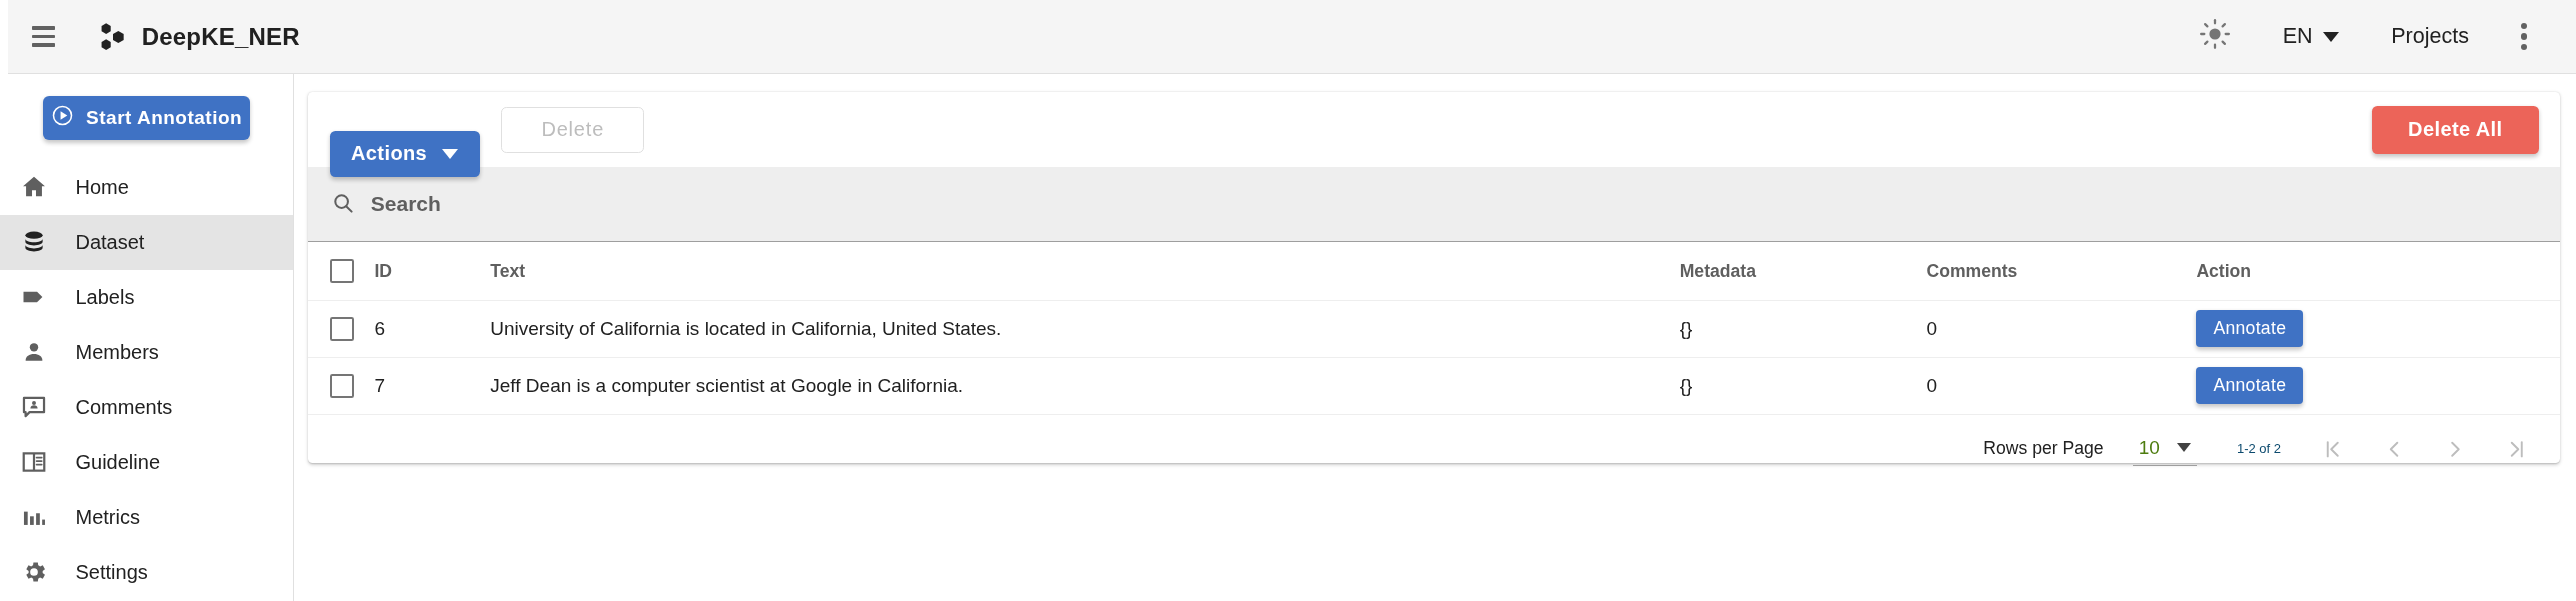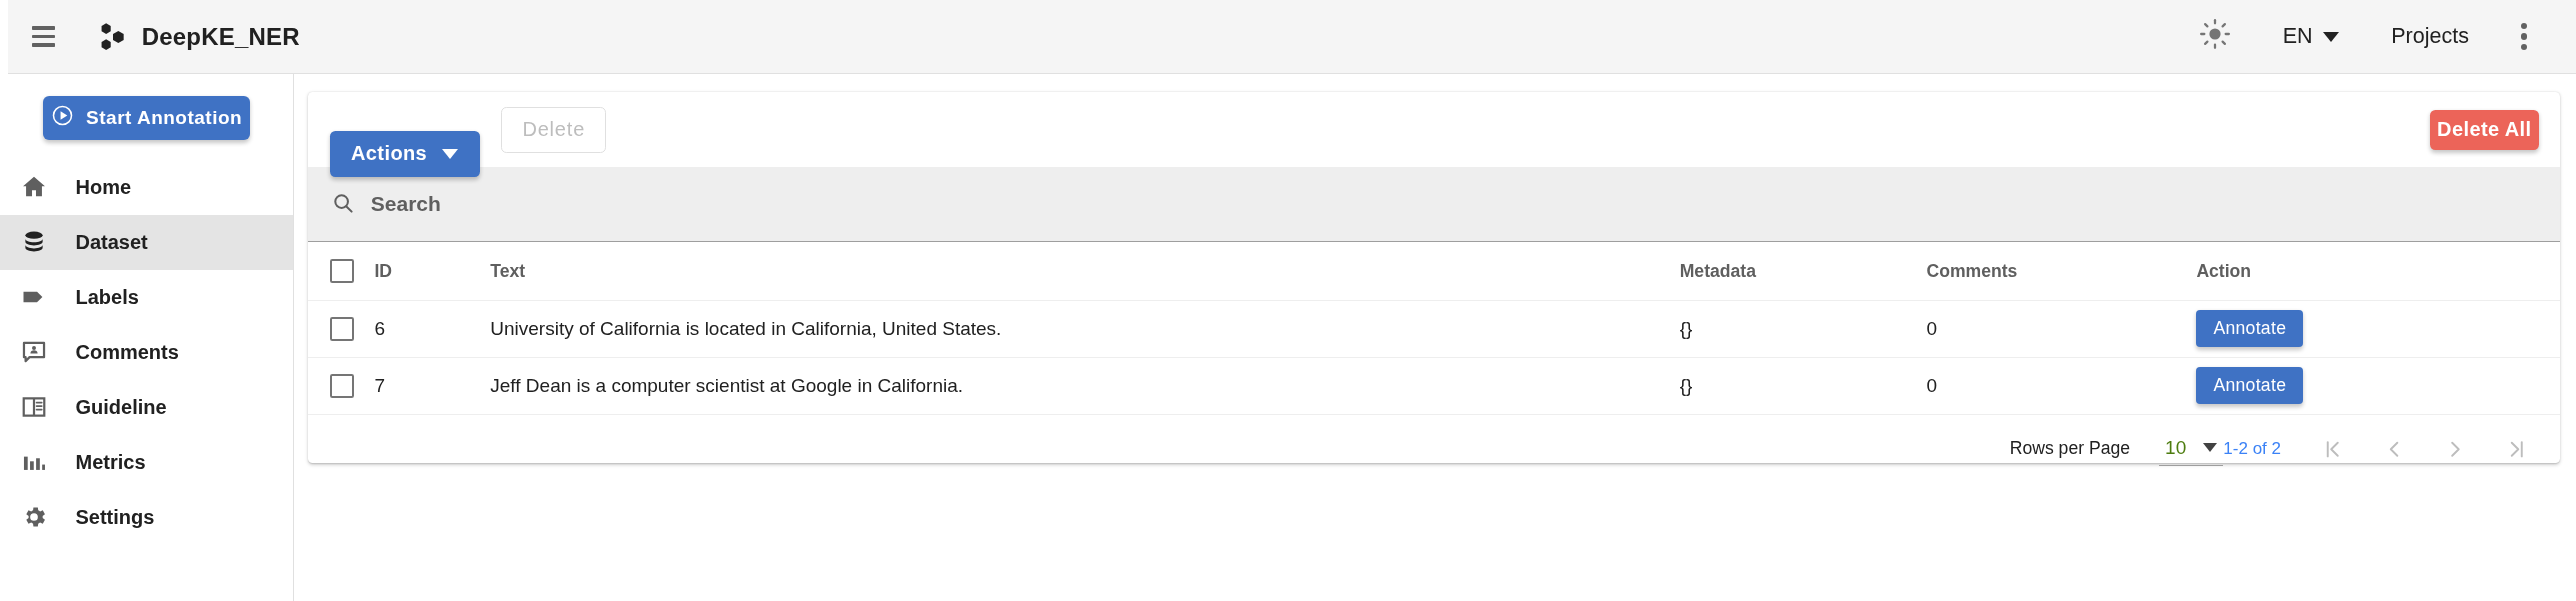--- a/index.html
+++ b/index.html
@@ -56,21 +56,21 @@
     margin: 21.5px auto 0; width: 207px; height: 44px;
     background: #3f72c4; color: #fff; border: none; border-radius: 6.1px;
     display: flex; align-items: center; justify-content: center; gap: 12.3px;
     font-size: 19px; font-weight: bold; letter-spacing: 0.5px; cursor: pointer;
     box-shadow: 0 2.3px 4.6px rgba(0,0,0,.22);
     font-family: "Liberation Sans", sans-serif;
   }
   .nav-list { margin-top: 20px; }
   .nav-item {
     height: 55px; display: flex; align-items: center;
-    padding-left: 17px; gap: 24.5px; cursor: pointer; font-weight: bold;
+    padding-left: 17px; gap: 24.5px; cursor: pointer;
   }
   .nav-item.active { background: #e4e4e4; }
   .nav-icon { width: 34px; display: flex; align-items: center; justify-content: center; }
   .nav-label { font-size: 20px; color: #212121; }
 
   
   .main { position: absolute; top: 74px; left: 294px; width: 2282px; height: 528px; background: #fff; }
   .card {
     position: absolute; top: 18.4px; left: 14px;
     width: 2252px; height: 371px;
@@ -83,26 +83,26 @@
     height: 46px; padding: 0 21.5px; font-size: 20px; font-weight: bold;
     letter-spacing: 0.4px; display: flex; align-items: center; gap: 15.3px;
     cursor: pointer; box-shadow: 0 2.3px 4.6px rgba(0,0,0,.22);
     font-family: "Liberation Sans", sans-serif;
     margin-top: 48px;
   }
   .btn-caret { width: 0; height: 0; border-left: 8.4px solid transparent; border-right: 8.4px solid transparent; border-top: 10px solid #fff; }
   .btn-delete {
     margin-left: 21.5px; background: #fff; color: #bdbdbd;
     border: 0.8px solid #e0e0e0; border-radius: 5.4px;
-    height: 46px; padding: 0 20px; font-size: 20px; letter-spacing: 0.8px;
+    height: 46px; padding: 0 39px; font-size: 20px; letter-spacing: 0.8px;
     font-family: "Liberation Sans", sans-serif; cursor: default;
   }
   .btn-delete-all {
     margin-left: auto; background: #ec6459; color: #fff; border: none;
-    border-radius: 5.4px; height: 40px; padding: 0 7px;
+    border-radius: 5.4px; height: 48px; padding: 0 36px;
     font-size: 20px; font-weight: bold; letter-spacing: 0.4px; cursor: pointer;
     box-shadow: 0 2.3px 4.6px rgba(0,0,0,.22);
     font-family: "Liberation Sans", sans-serif;
   }
   .search-bar {
     height: 75px; background: #eeeeee; display: flex; align-items: center;
     padding: 0 23px; gap: 15.3px; border-bottom: 0.8px solid #9e9e9e; cursor: text; font-weight: bold;
   }
   .search-text { font-size: 21px; color: #5f5f5f; }
 
@@ -137,21 +137,21 @@
     height: 68px; display: flex; align-items: center; justify-content: flex-end;
     padding-right: 26px; gap: 0;
   }
   .pager-label { font-size: 17.6px; color: #212121; }
   .rpp {
     margin-left: 29px; display: flex; align-items: center; gap: 17px;
     border-bottom: 1.5px solid #9e9e9e; padding: 4.6px 6.1px 6.1px; cursor: pointer;
   }
   .rpp-val { font-size: 19px; color: #4d7c0f; }
   .rpp-caret { width: 0; height: 0; border-left: 7.7px solid transparent; border-right: 7.7px solid transparent; border-top: 9.2px solid #424242; }
-  .range { font-size: 17px; color: #3b82f6; }
+  .range { margin-left: 40px; font-size: 13px; color: #0c4a6e; }
   .pg-btns { display: flex; align-items: center; margin-left: 35px; gap: 26px; }
   .pg-btn { width: 35px; height: 35px; display: flex; align-items: center; justify-content: center; cursor: pointer; }
 </style>
 </head>
 <body>
 
 <div class="app-header">
 
   <div class="hamburger">
     <span></span>
@@ -242,20 +242,29 @@
 
     <div class="nav-item">
       <span class="nav-icon">
         <svg width="28" height="28" viewBox="0 0 24 24" fill="#5f5f5f">
           <path d="M3 7.6h11.6l4.6 4.4-4.6 4.4H3z"></path>
         </svg>
       </span>
       <span class="nav-label">Labels</span>
     </div>
 
+    <div class="nav-item">
+      <span class="nav-icon">
+        <svg width="28" height="28" viewBox="0 0 24 24" fill="#5f5f5f">
+          <circle cx="12" cy="8" r="3.6"></circle>
+          <path d="M4.8 19.4c0-3.6 3.2-5.6 7.2-5.6s7.2 2 7.2 5.6z"></path>
+        </svg>
+      </span>
+      <span class="nav-label">Members</span>
+    </div>
 
     <div class="nav-item">
       <span class="nav-icon">
         <svg width="28" height="28" viewBox="0 0 24 24" fill="none" stroke="#5f5f5f" stroke-width="1.9">
           <path d="M3.4 4.2h17.2v12.2H8.2l-3.4 3.4v-3.4H3.4z" stroke-linejoin="round"></path>
           <circle cx="12" cy="8.6" r="1.7" fill="#5f5f5f" stroke="none"></circle>
           <path d="M8.9 13.2c0-1.8 1.4-2.8 3.1-2.8s3.1 1 3.1 2.8z" fill="#5f5f5f" stroke="none"></path>
         </svg>
       </span>
       <span class="nav-label">Comments</span>

